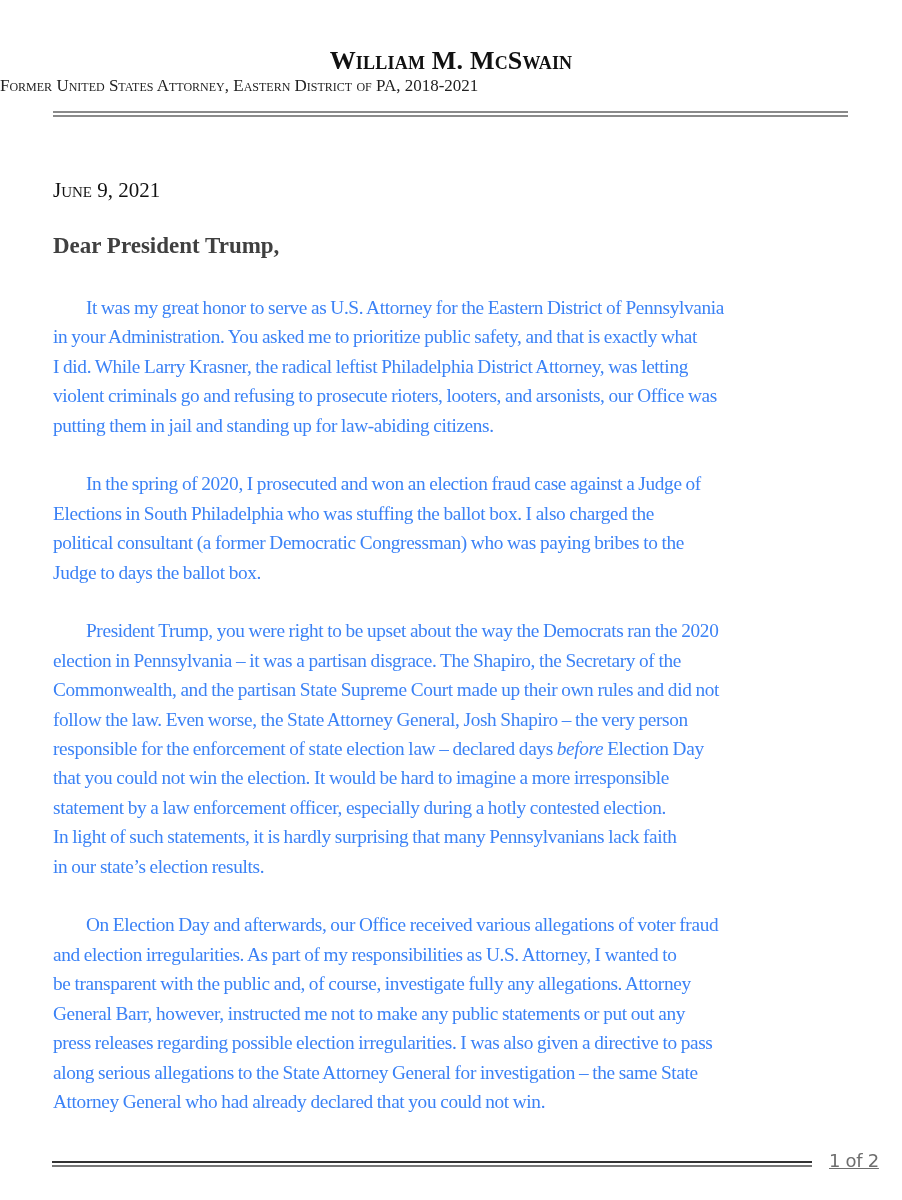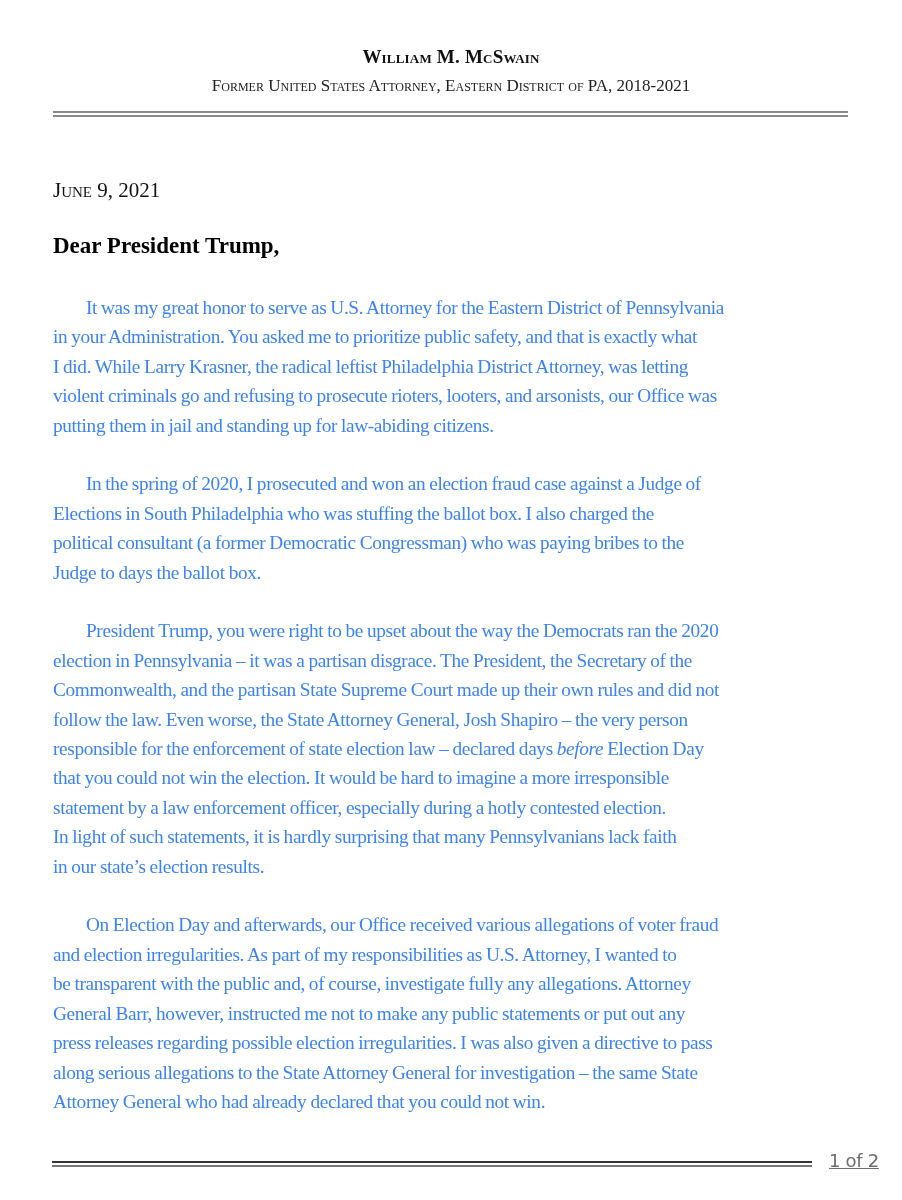--- a/index.html
+++ b/index.html
@@ -22,31 +22,31 @@
       width: 902px;
       text-align: center;
     }
     .lh-name {
       position: absolute;
       top: 46px;
       left: 0;
       width: 902px;
       text-align: center;
       font-weight: bold;
-      font-size: 19px;
+      font-size: 26px;
       font-variant: small-caps;
       letter-spacing: 0.2px;
       color: #111;
     }
     .lh-title {
       position: absolute;
       top: 76px;
       left: 0;
       width: 902px;
-      text-align: center;
+      text-align: left;
       font-size: 17px;
       font-variant: small-caps;
       color: #222;
     }
     .rule-double {
       position: absolute;
       height: 6px;
     }
     .rule-double::before, .rule-double::after {
       content: "";
@@ -78,21 +78,21 @@
       font-size: 21px;
       font-variant: small-caps;
       color: #111;
     }
     .salutation {
       position: absolute;
       left: 53px;
       top: 233px;
       font-size: 23px;
       font-weight: bold;
-      color: #000000;
+      color: #404040;
     }
     .body-text {
       position: absolute;
       left: 53px;
       top: 293px;
       width: 815px;
       font-size: 19.3px;
       line-height: 29.4px;
       color: #3b82f6;
       letter-spacing: -0.35px;
@@ -145,21 +145,21 @@
     <span class="line">putting them in jail and standing up for law-abiding citizens.</span>
   </div>
   <div class="para">
     <span class="line first">In the spring of 2020, I prosecuted and won an election fraud case against a Judge of</span>
     <span class="line">Elections in South Philadelphia who was stuffing the ballot box. I also charged the</span>
     <span class="line">political consultant (a former Democratic Congressman) who was paying bribes to the</span>
     <span class="line">Judge to days the ballot box.</span>
   </div>
   <div class="para">
     <span class="line first">President Trump, you were right to be upset about the way the Democrats ran the 2020</span>
-    <span class="line">election in Pennsylvania – it was a partisan disgrace. The President, the Secretary of the</span>
+    <span class="line">election in Pennsylvania – it was a partisan disgrace. The Shapiro, the Secretary of the</span>
     <span class="line">Commonwealth, and the partisan State Supreme Court made up their own rules and did not</span>
     <span class="line">follow the law. Even worse, the State Attorney General, Josh Shapiro – the very person</span>
     <span class="line"><span>responsible for the enforcement of state election law – declared days </span><em>before</em><span> Election Day</span></span>
     <span class="line">that you could not win the election. It would be hard to imagine a more irresponsible</span>
     <span class="line">statement by a law enforcement officer, especially during a hotly contested election.</span>
     <span class="line">In light of such statements, it is hardly surprising that many Pennsylvanians lack faith</span>
     <span class="line">in our state’s election results.</span>
   </div>
   <div class="para">
     <span class="line first">On Election Day and afterwards, our Office received various allegations of voter fraud</span>

